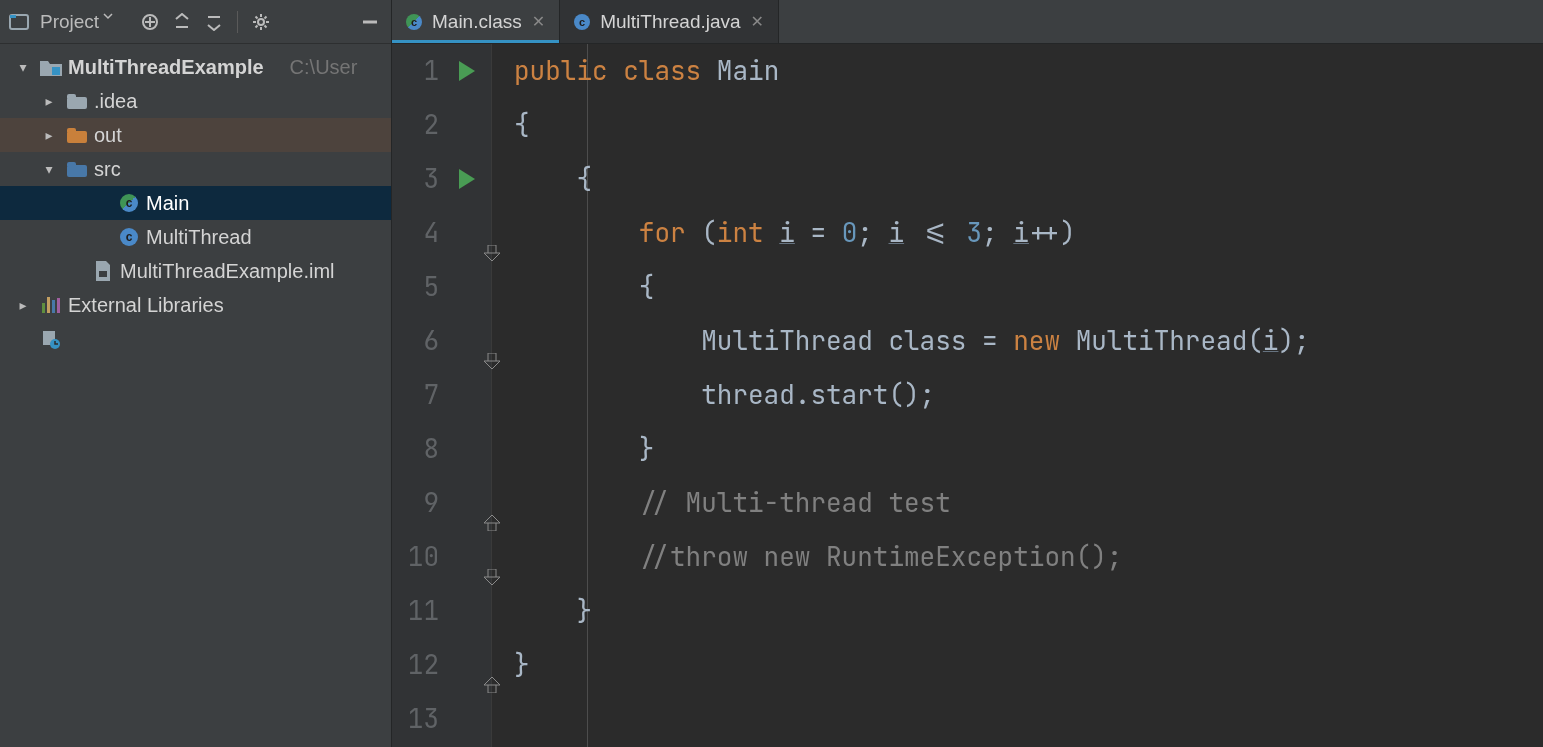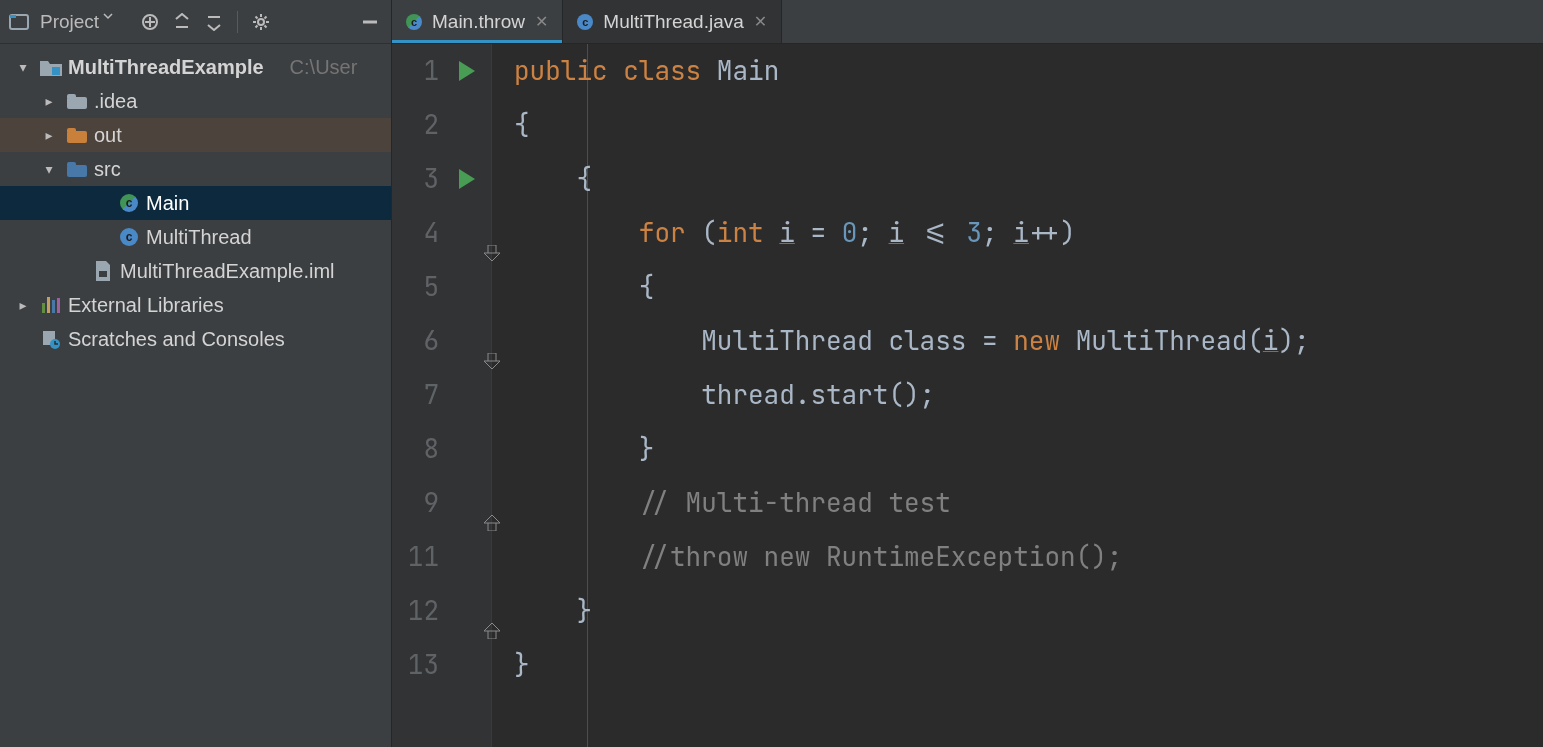--- a/index.html
+++ b/index.html
@@ -359,30 +359,29 @@
       </div>
       <div class="tree-row indent-1">
         <span class="arrow empty">▸</span>
         <span class="icon">
           <svg width="20" height="20" viewBox="0 0 20 20">
               <rect x="2" y="2" width="12" height="14" fill="#9aa7b0"></rect>
               <circle cx="14" cy="15" r="5" fill="#3592c4"></circle>
               <path d="M14 12 v3 h3" stroke="#2b2b2b" fill="none" stroke-width="1.5"></path>
             </svg>
         </span>
-        <span class="label">Scratches and Consoles</span>
       </div>
     </div>
   </div>
 
   <div class="editor-area">
     <div class="tabbar">
       <div class="tab active">
         <span class="class-ic run">c</span>
-        <span class="tab-label">Main.throw</span>
+        <span class="tab-label">Main.class</span>
         <span class="tab-close">✕</span>
       </div>
       <div class="tab">
         <span class="class-ic norm">c</span>
         <span class="tab-label">MultiThread.java</span>
         <span class="tab-close">✕</span>
       </div>
     </div>
 
     <div class="editor-body">
@@ -418,20 +417,27 @@
         <div class="gutter-line">
             <span>7</span>
           </div>
         <div class="gutter-line">
             <span>8</span>
           </div>
         <div class="gutter-line">
             <span>9</span>
           <span class="fold-mark"><svg width="16" height="16" viewBox="0 0 16 16">
                 <path d="M8 16 L16 8 L12 8 L12 0 L4 0 L4 8 L0 8 Z" transform="rotate(180 8 8)" fill="none" stroke="#8a8a8a"></path>
+                <line x1="4" y1="8" x2="12" y2="8" stroke="#8a8a8a"></line>
+              </svg></span>
+        </div>
+        <div class="gutter-line">
+            <span>10</span>
+          <span class="fold-mark"><svg width="16" height="16" viewBox="0 0 16 16">
+                <path d="M8 0 L16 8 L12 8 L12 16 L4 16 L4 8 L0 8 Z" transform="rotate(180 8 8)" fill="none" stroke="#8a8a8a"></path>
                 <line x1="4" y1="8" x2="12" y2="8" stroke="#8a8a8a"></line>
               </svg></span>
         </div>
         <div class="gutter-line">
             <span>11</span>
           </div>
         <div class="gutter-line">
             <span>12</span>
           <span class="fold-mark"><svg width="16" height="16" viewBox="0 0 16 16">
                 <path d="M8 16 L16 8 L12 8 L12 0 L4 0 L4 8 L0 8 Z" transform="rotate(180 8 8)" fill="none" stroke="#8a8a8a"></path>

